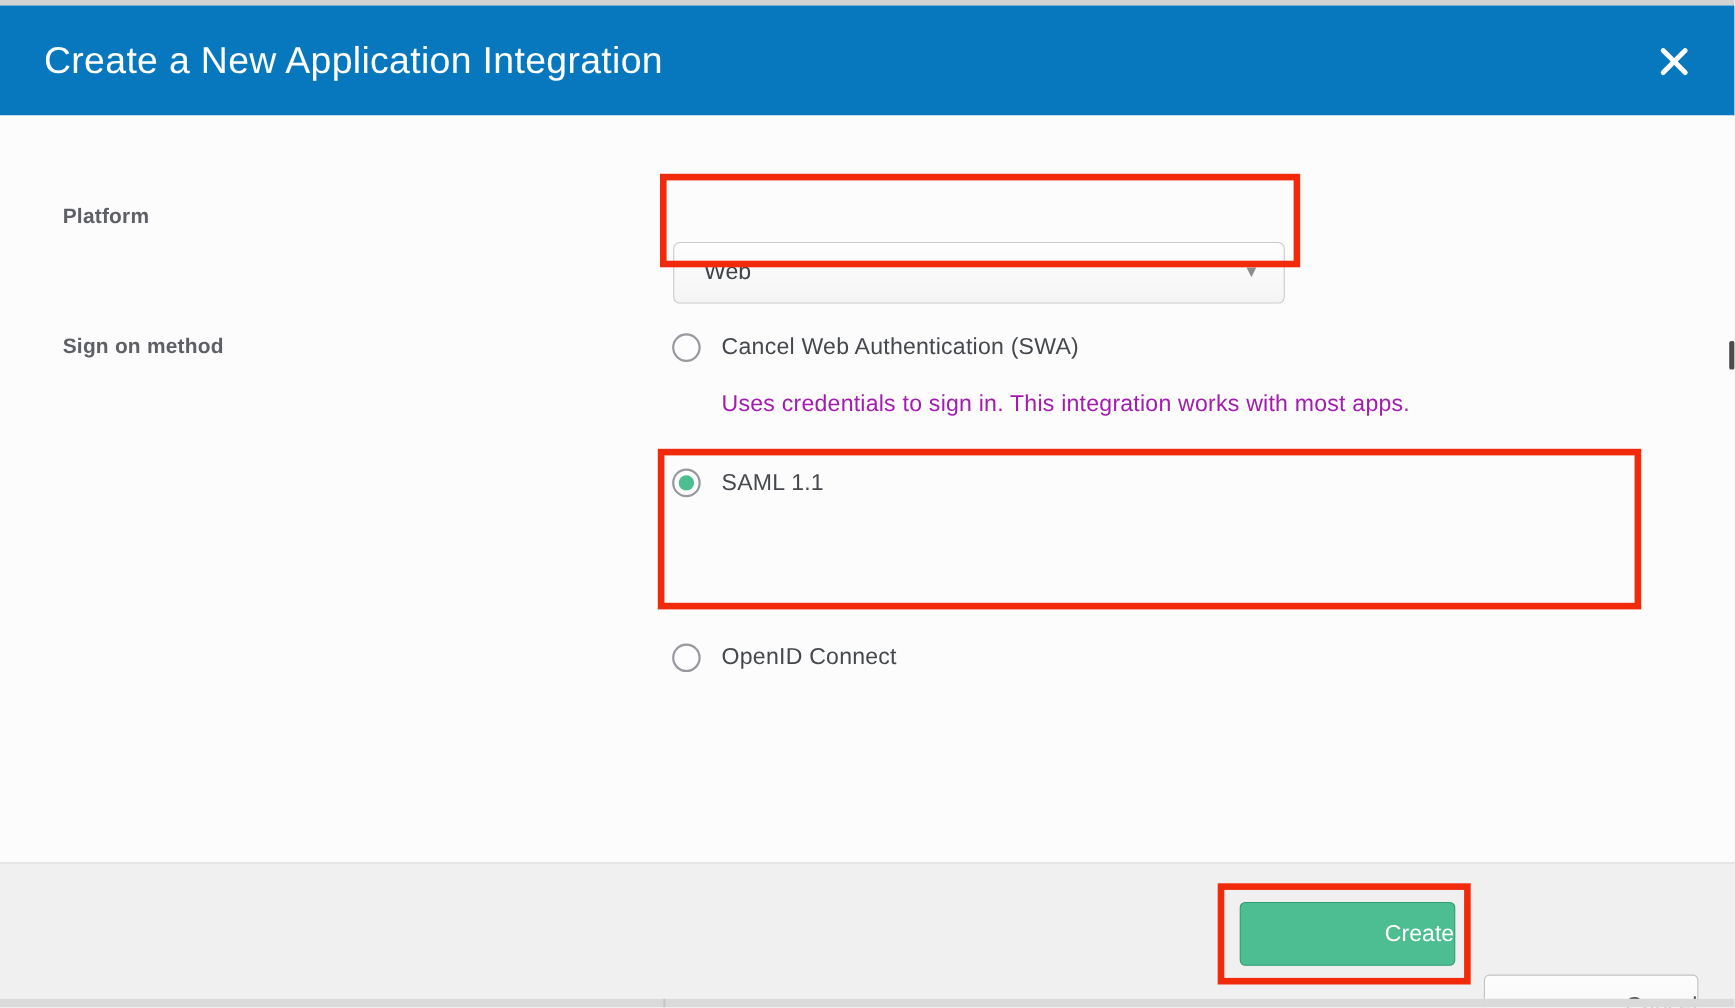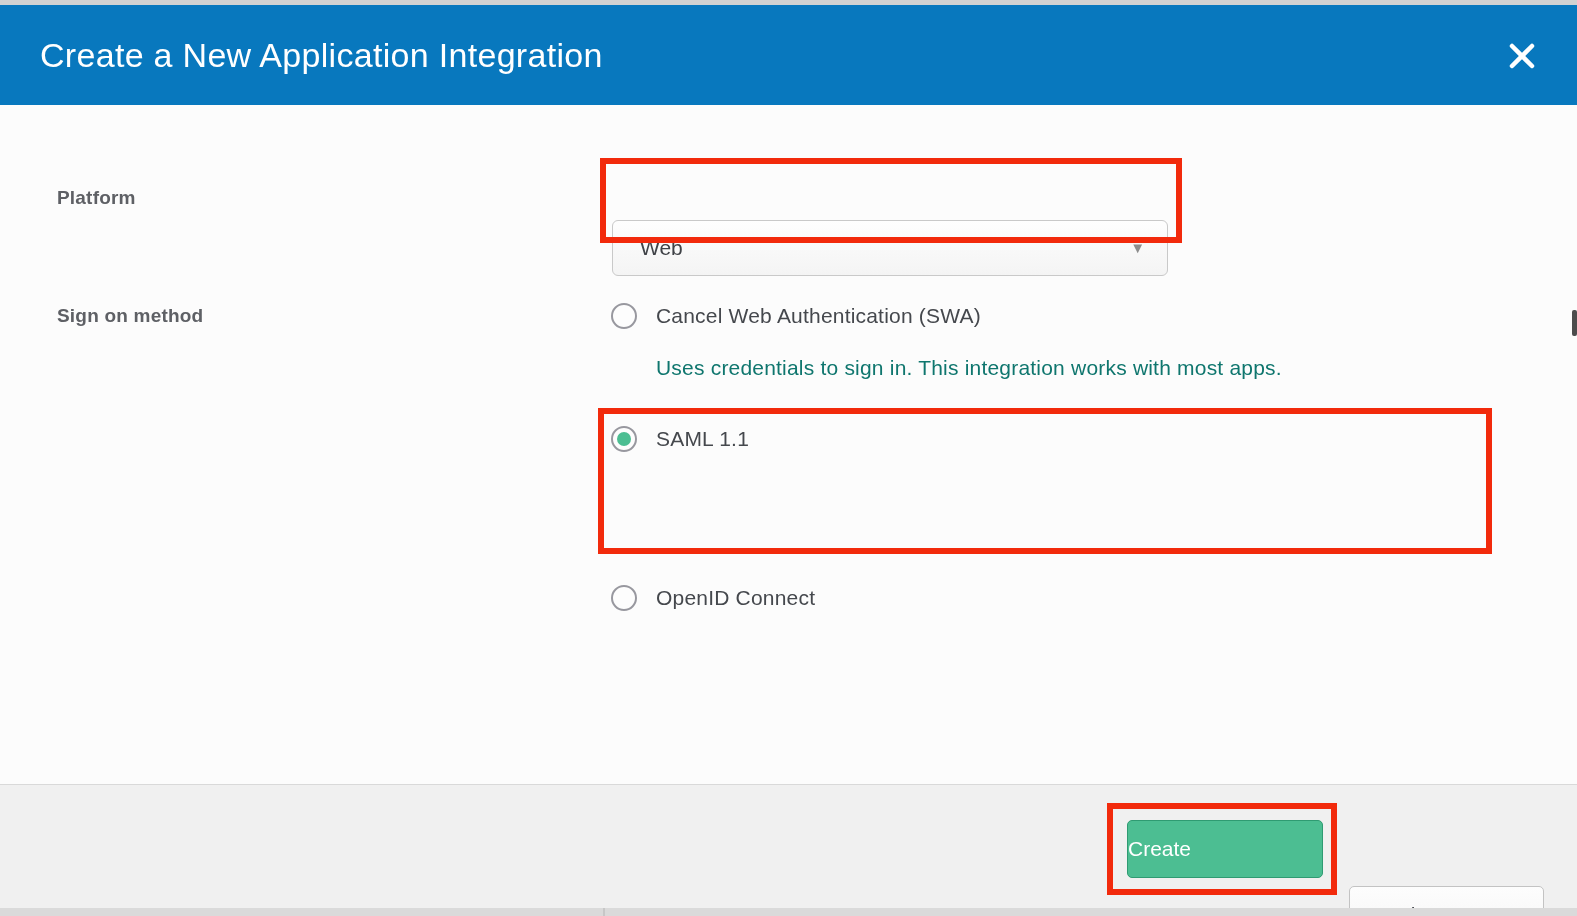--- a/index.html
+++ b/index.html
@@ -109,41 +109,41 @@
 
   .radio-label {
     position: absolute; left: 45px; top: 0;
     line-height: 26px;
     font-size: 21px; color: #45484d;
     letter-spacing: 0.2px;
     white-space: nowrap;
   }
   .radio-desc {
     position: absolute; left: 45px; top: 47px;
-    font-size: 21px; color: #0f766e;
+    font-size: 21px; color: #a21caf;
     letter-spacing: 0.2px;
     line-height: 36px;
     max-width: 760px;
     text-align: right;
   }
 
   
   .dlg-footer {
     position: absolute; left: 0; top: 784px;
     width: 1577px; height: 124px;
     background: #f0f0f0;
     border-top: 1px solid #d9d9d9;
   }
   .btn {
     position: absolute;
     height: 58px;
     border-radius: 5px;
     font-family: "Liberation Sans", "DejaVu Sans", sans-serif;
     font-size: 21px;
-    text-align: left;
+    text-align: right;
     line-height: 56px;
     cursor: pointer;
   }
   .btn-create {
     left: 1127px; top: 820px; width: 196px;
     background: #4cbe92;
     border: 1px solid #2f9b72;
     color: #ffffff;
   }
   .btn-cancel {

